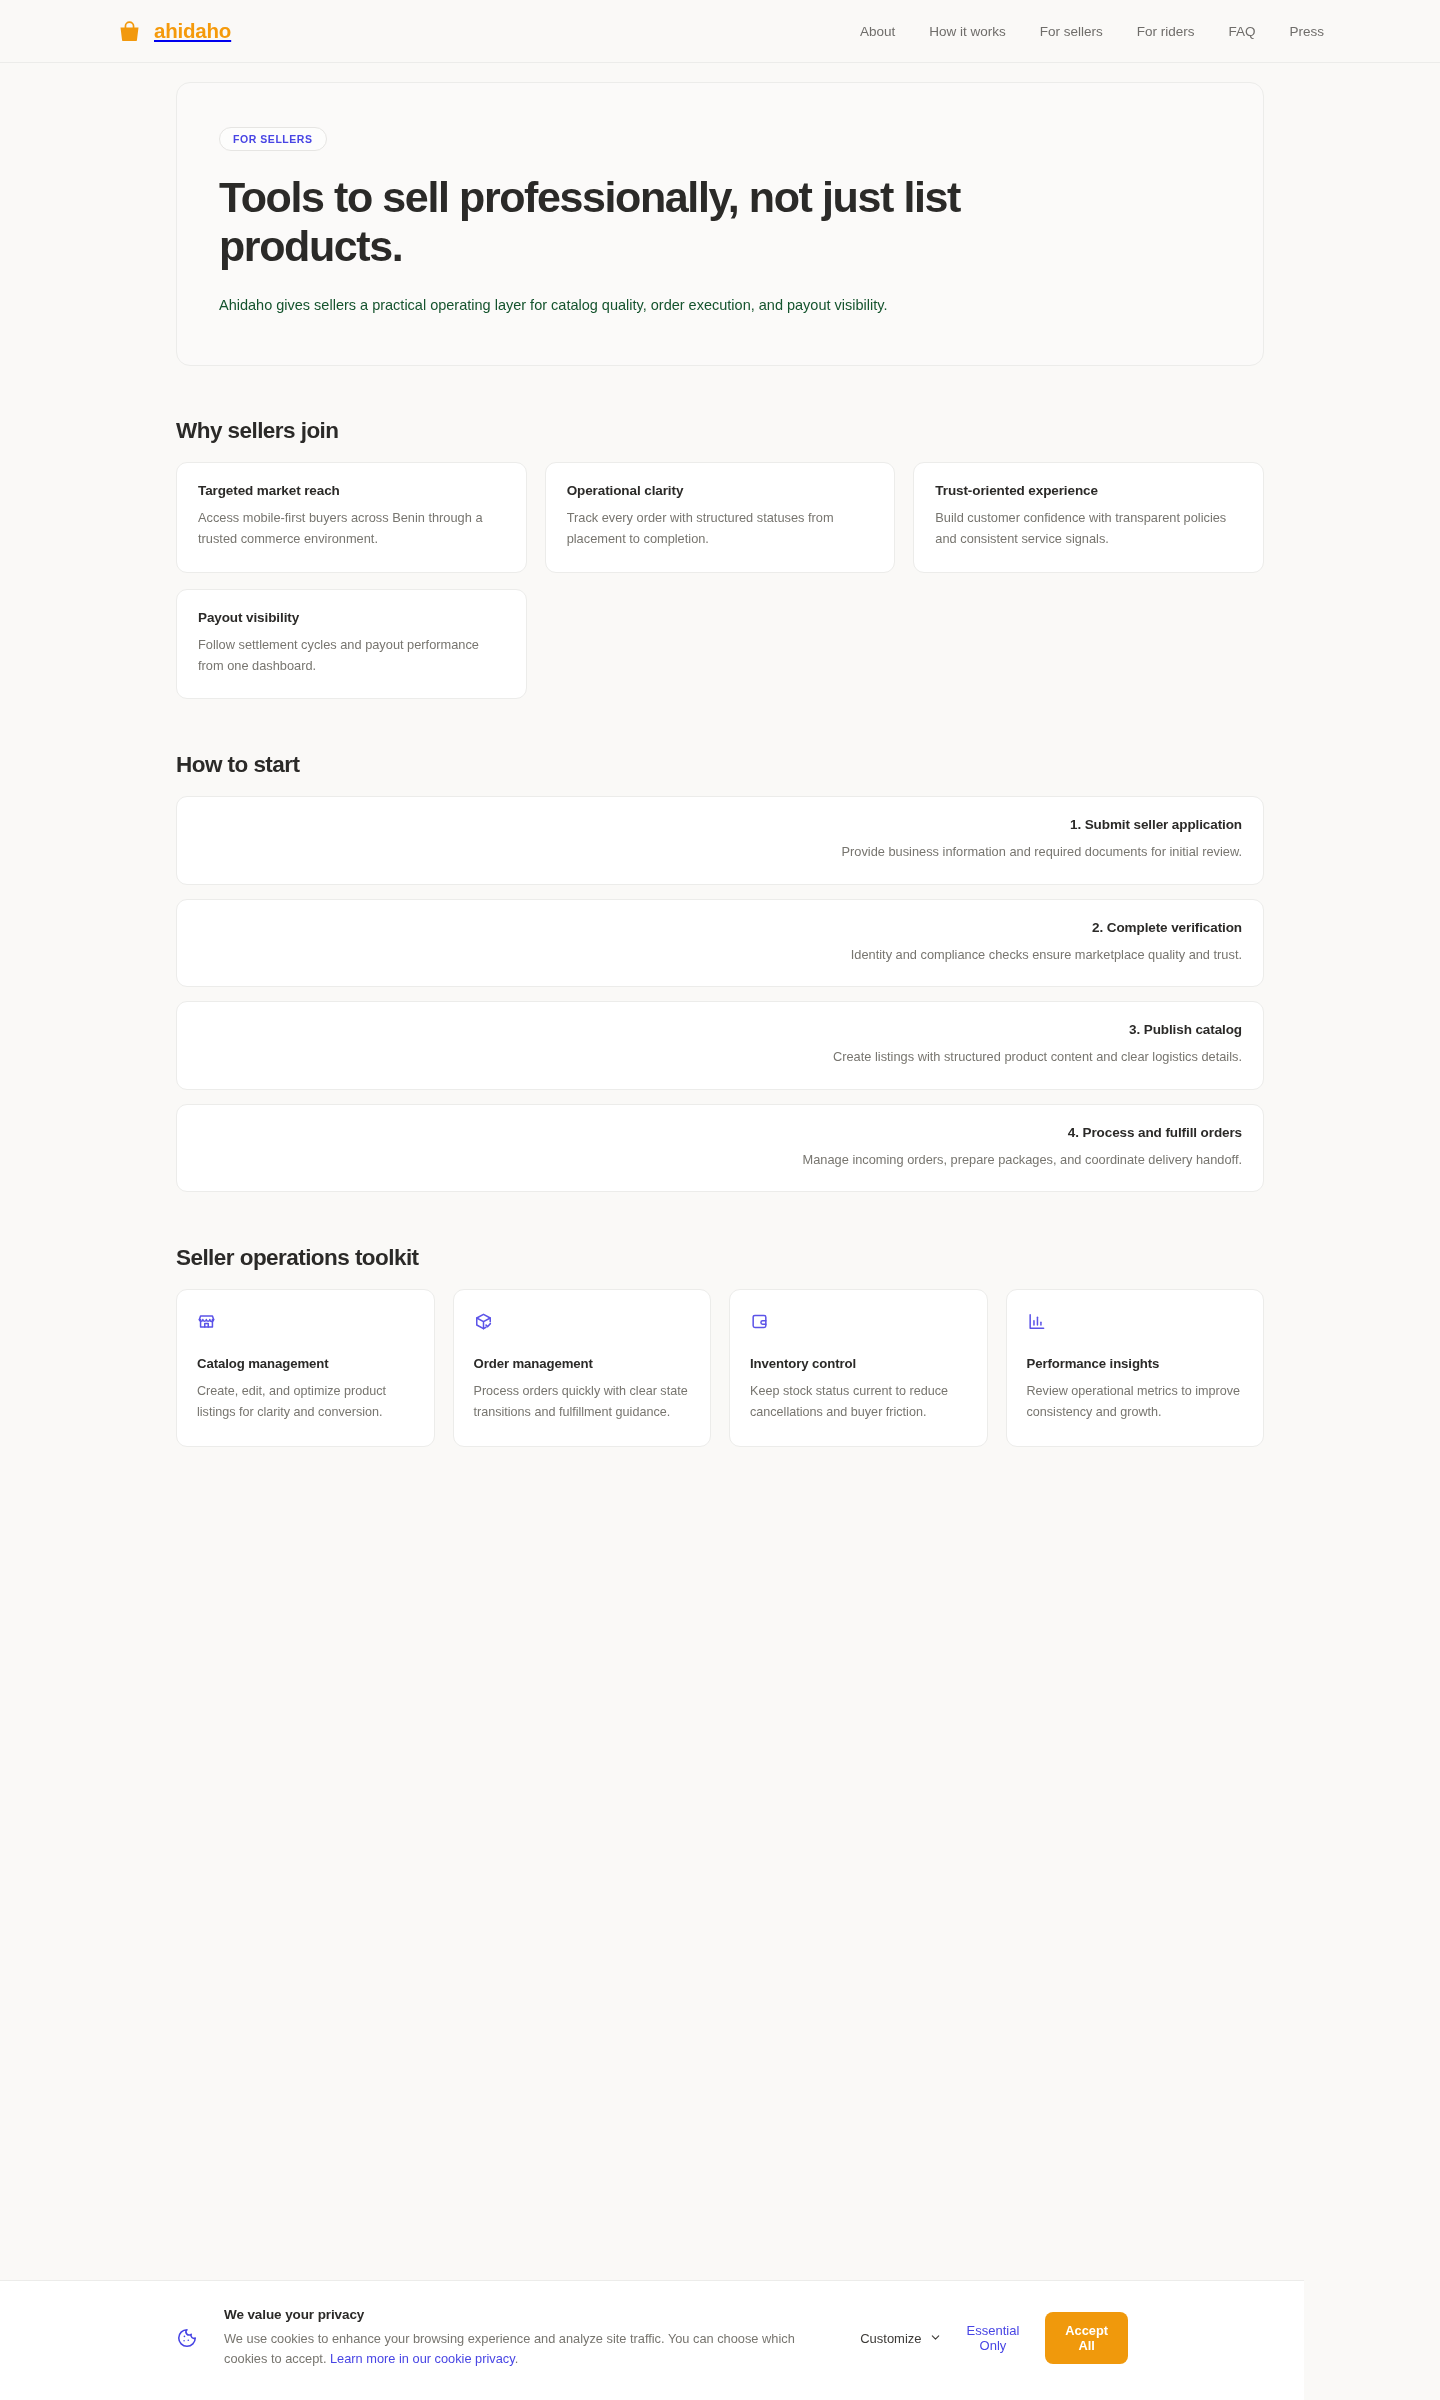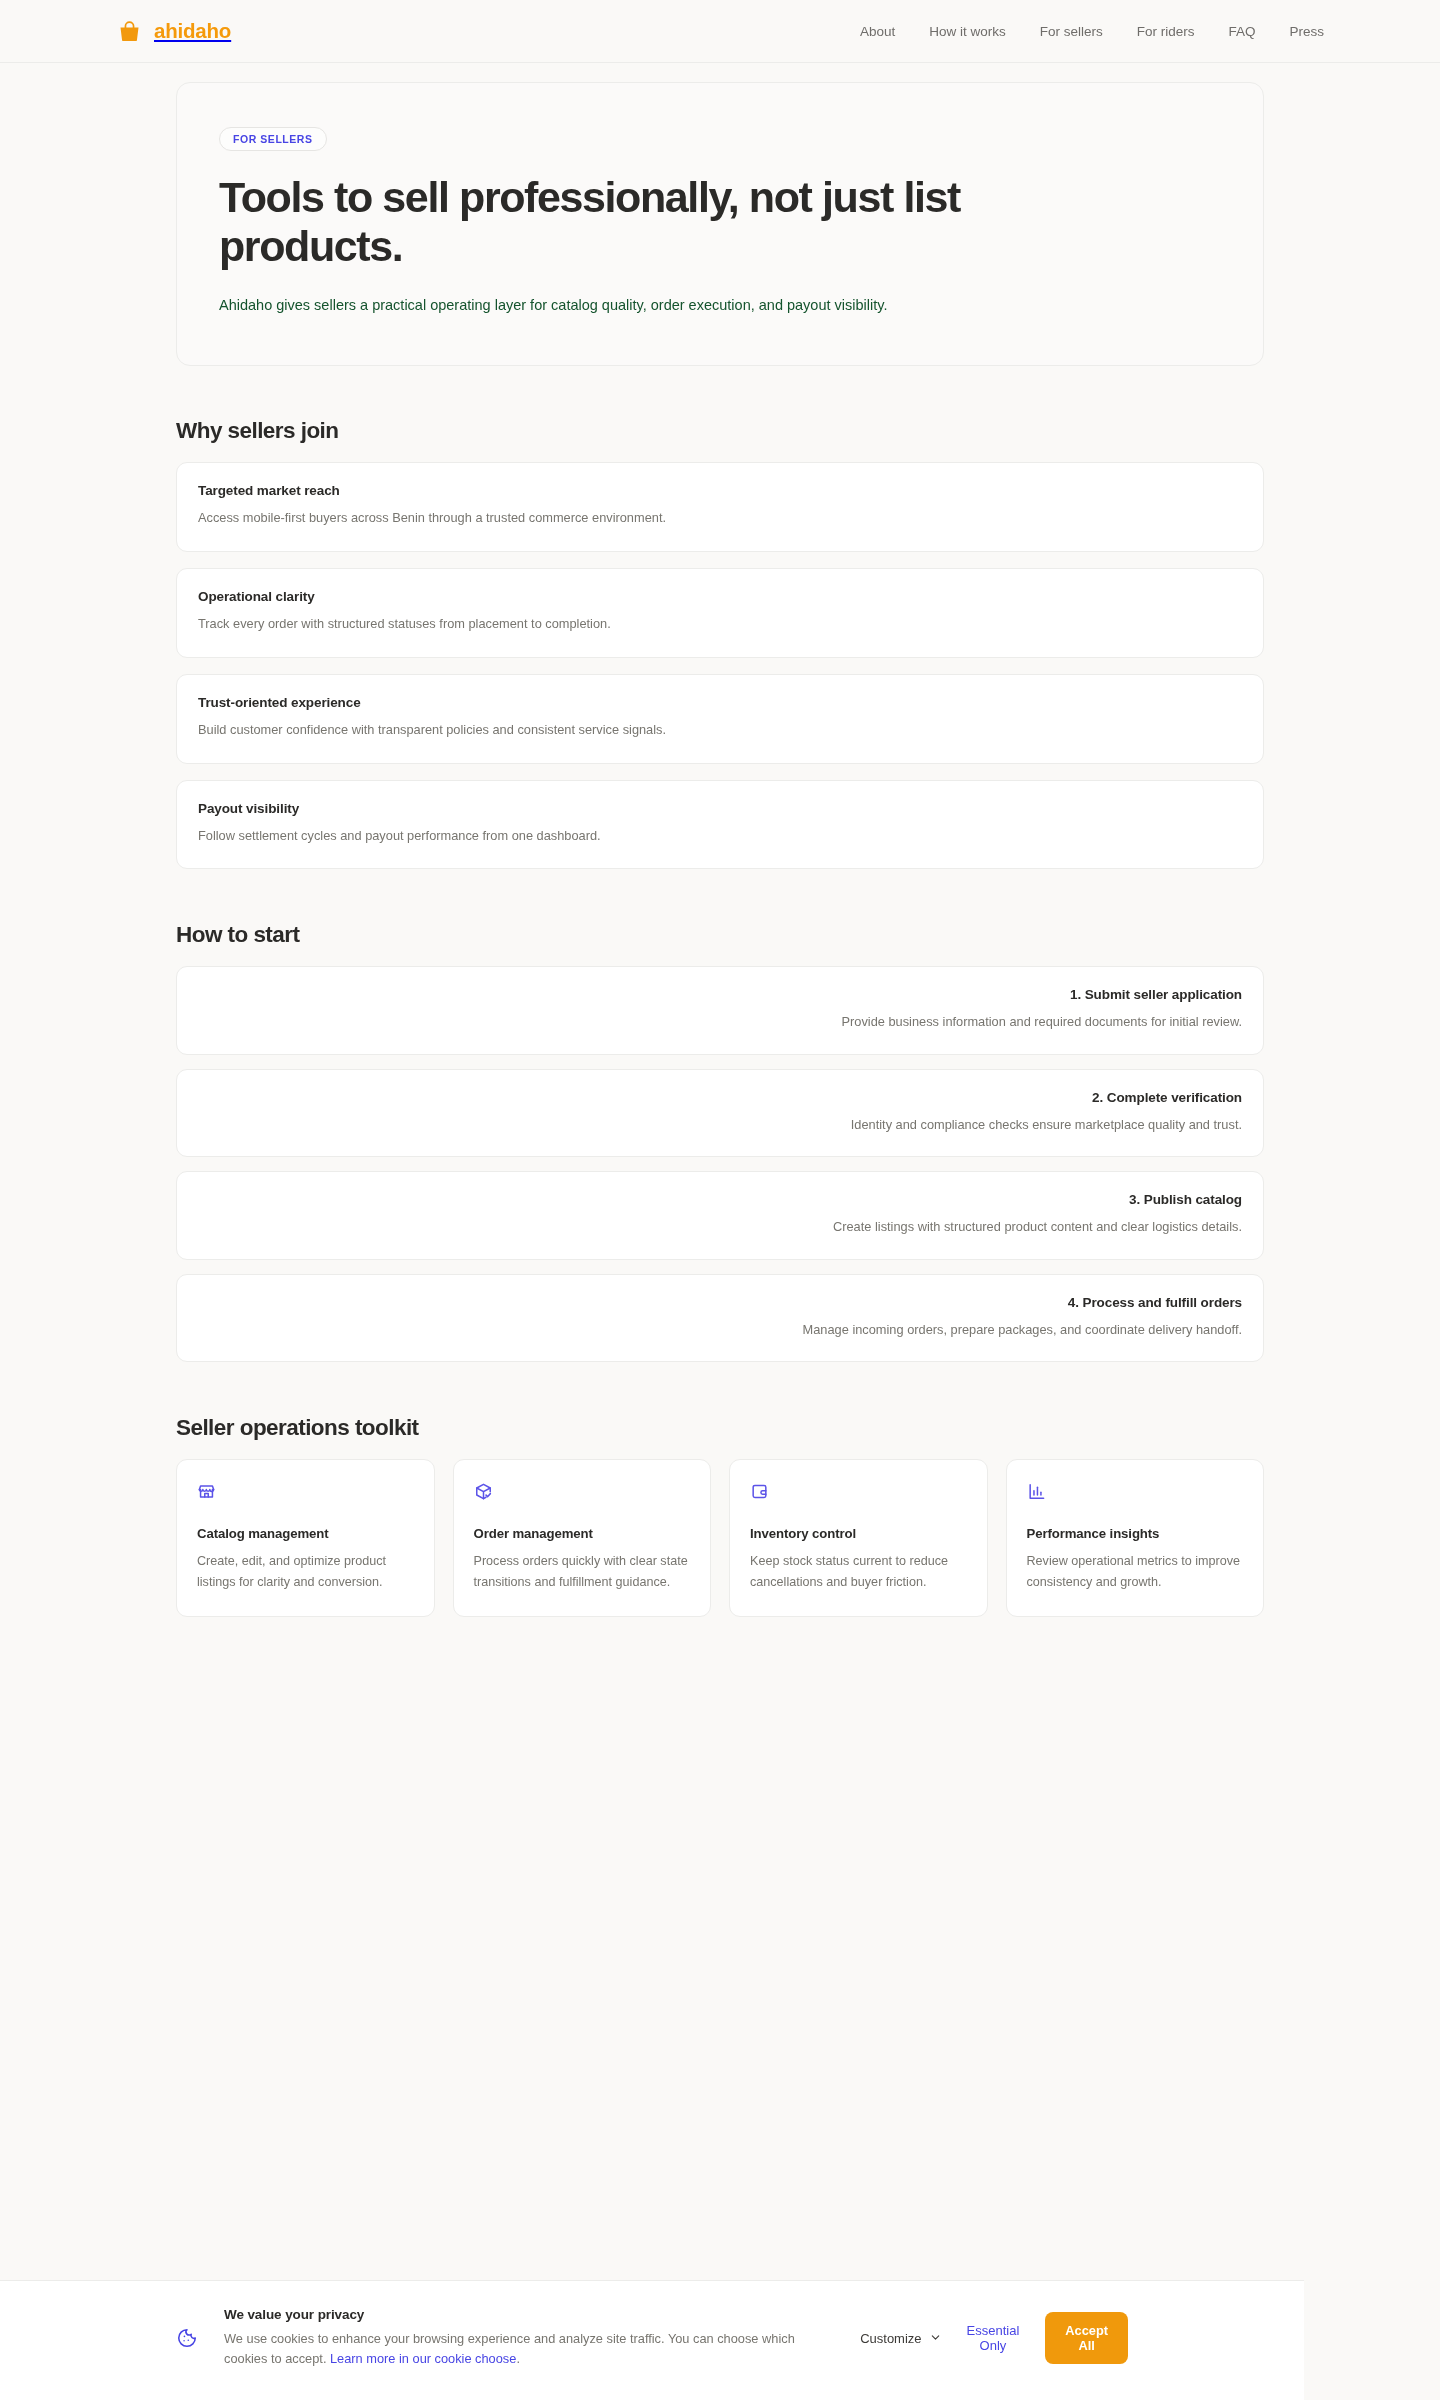--- a/index.html
+++ b/index.html
@@ -99,21 +99,21 @@
   .card {
     background: #ffffff;
     border: 1px solid #ececea;
     border-radius: 11px;
   }
 
   
   .why-grid {
     margin-top: 18px;
     display: grid;
-    grid-template-columns: 1fr;
+    grid-template-columns: 1fr 1fr 1fr;
     gap: 16px 18px;
   }
   .why-card { padding: 20px 21px 22px 21px; min-height: 83px; }
   .why-card-title {
     font-size: 13.5px;
     font-weight: 700;
     color: #2b2a28;
     letter-spacing: -0.1px;
   }
   .why-card-desc {
@@ -377,21 +377,21 @@
       <path d="M12 3a9 9 0 1 0 9 9 3.2 3.2 0 0 1-4.4-4.1A3.3 3.3 0 0 1 12 3Z"></path>
       <circle cx="9.2" cy="10.3" r="0.9" fill="currentColor" stroke="none"></circle>
       <circle cx="13.4" cy="14.4" r="0.9" fill="currentColor" stroke="none"></circle>
       <circle cx="8.8" cy="15.1" r="0.8" fill="currentColor" stroke="none"></circle>
     </svg>
   </span>
 
   <div class="cookie-text">
     <div class="cookie-title">We value your privacy</div>
     <div class="cookie-body">
-      <span>We use cookies to enhance your browsing experience and analyze site traffic. You can choose which cookies to accept. </span><a class="cookie-policy-link" href="#">Learn more in our cookie choose</a><span>.</span>
+      <span>We use cookies to enhance your browsing experience and analyze site traffic. You can choose which cookies to accept. </span><a class="cookie-policy-link" href="#">Learn more in our cookie privacy</a><span>.</span>
     </div>
   </div>
 
   <div class="cookie-actions">
     <button class="btn-customize">
       <span>Customize</span>
       <span class="chev">
         <svg width="11" height="11" viewBox="0 0 24 24" fill="none" stroke="currentColor" stroke-width="2.4" stroke-linecap="round" stroke-linejoin="round">
           <path d="M5 8.5 12 15.5 19 8.5"></path>
         </svg>

